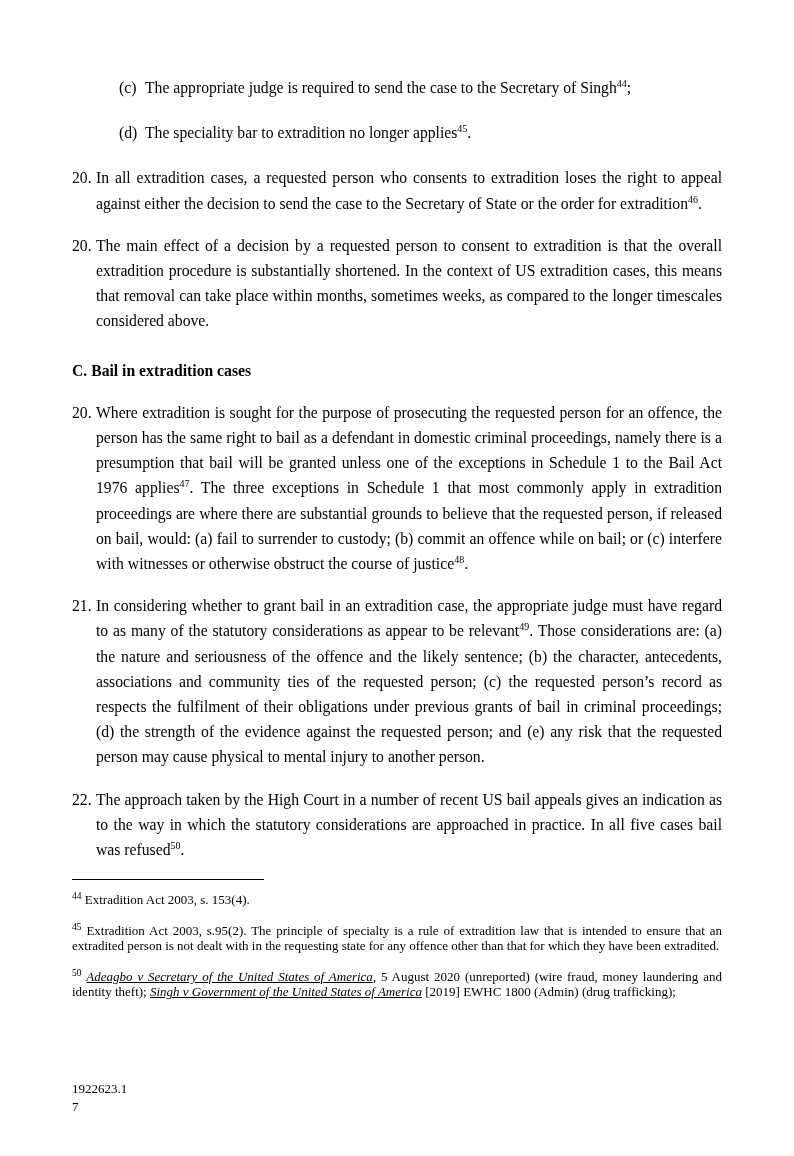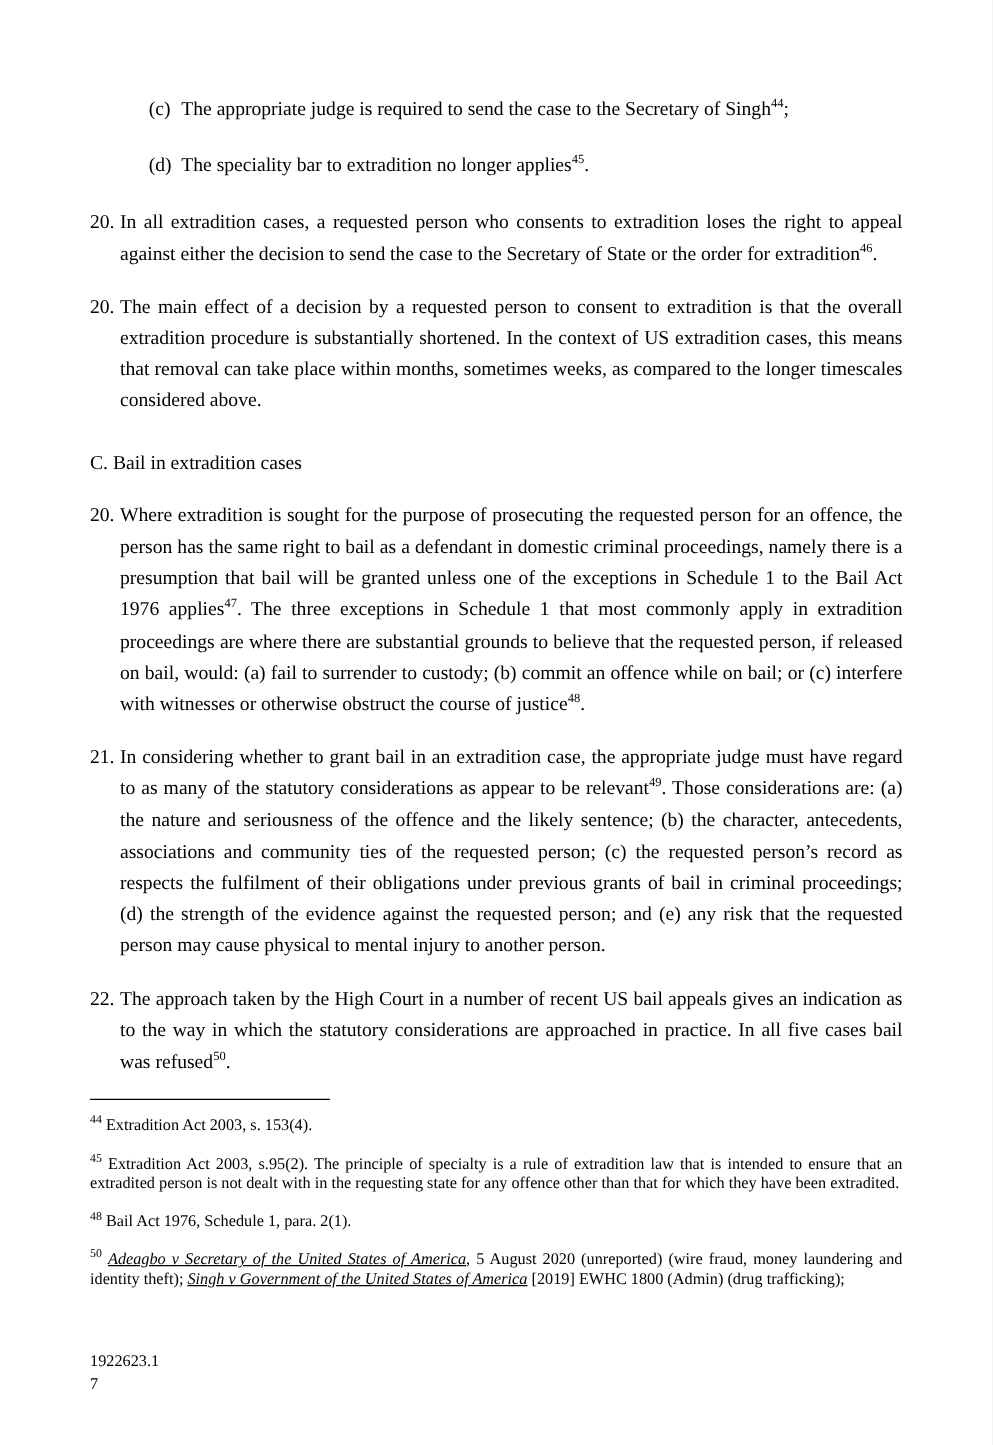--- a/index.html
+++ b/index.html
@@ -15,21 +15,21 @@
     font-family: "Liberation Serif", "DejaVu Serif", serif;
     font-size: 15.7px;
     line-height: 25.2px;
     padding: 75px 72px 0 72px;
   }
   .block { text-align: justify; margin-bottom: 17px; position: relative; }
   .sub-item { padding-left: 73px; margin-bottom: 20px; }
   .sub-item .sub-label { position: absolute; left: 47px; }
   .para { padding-left: 24px; }
   .para .num { position: absolute; left: 0; }
-  .heading { font-weight: normal; margin-top: 24px; margin-bottom: 17px; }
+  .heading { font-weight: bold; margin-top: 24px; margin-bottom: 17px; }
   sup.fnref { font-size: 10px; line-height: 0; vertical-align: super; }
   .fn-separator { width: 192px; border: 0; border-top: 1px solid #000; margin: 16px 0 12px 0; }
   .footnotes { font-size: 13px; line-height: 15.8px; text-align: justify; }
   .footnote { margin-bottom: 14.5px; }
   .footnote sup.fnmark { font-size: 9.5px; line-height: 0; vertical-align: super; }
   .case { font-style: italic; text-decoration: underline; }
   .footer { position: absolute; left: 72px; top: 1080px; font-size: 13px; line-height: 17.5px; }
 </style>
 </head>
 <body>
@@ -73,23 +73,20 @@
     <div class="footnote">
       <sup class="fnmark">44</sup><span> Extradition Act 2003, s. 153(4).</span>
     </div>
 
     <div class="footnote">
       <sup class="fnmark">45</sup><span> Extradition Act 2003, s.95(2). The principle of specialty is a rule of extradition law that is intended to ensure that an extradited person is not dealt with in the requesting state for any offence other than that for which they have been extradited.</span>
     </div>
 
 
 
-    <div class="footnote">
-      <sup class="fnmark">48</sup><span> Bail Act 1976, Schedule 1, para. 2(1).</span>
-    </div>
 
 
     <div class="footnote">
       <sup class="fnmark">50</sup><span> </span><span class="case">Adeagbo v Secretary of the United States of America</span><span>, 5 August 2020 (unreported) (wire fraud, money laundering and identity theft); </span><span class="case">Singh v Government of the United States of America</span><span> [2019] EWHC 1800 (Admin) (drug trafficking);</span>
     </div>
 
   </div>
 
   <div class="footer">
     <div>1922623.1</div>

